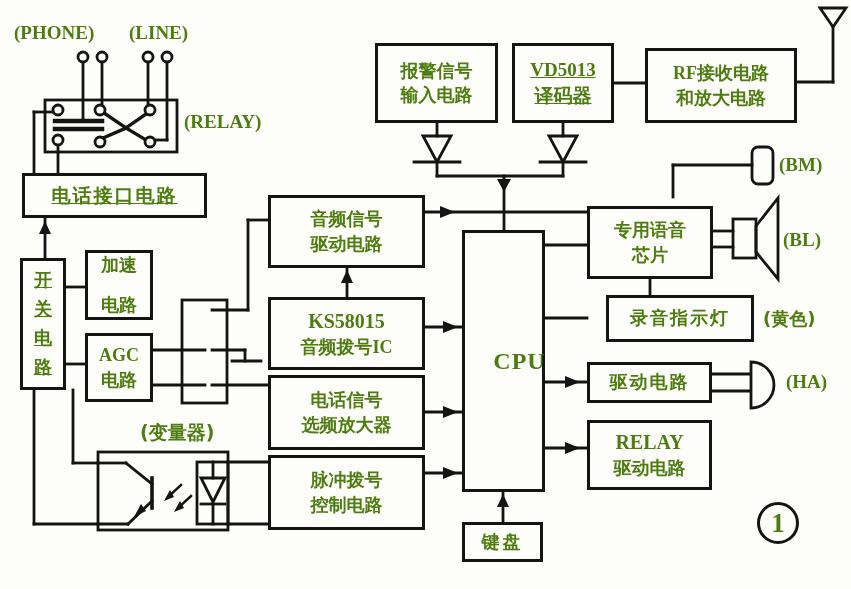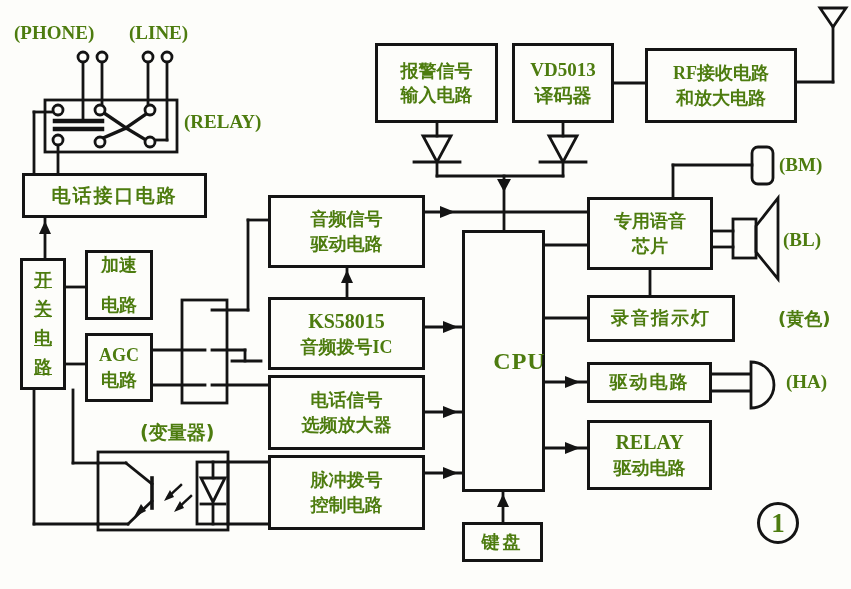--- a/index.html
+++ b/index.html
@@ -10,21 +10,21 @@
   }
   svg.wires{position:absolute;left:0;top:0;}
   .blk{
     position:absolute;box-sizing:border-box;border:3px solid #141414;
     background:#fdfdfa;display:flex;flex-direction:column;
     align-items:center;justify-content:center;
     font-weight:bold;text-align:center;line-height:1.35;
     font-family:"Liberation Serif","DejaVu Sans",serif;
   }
   .blk .ln{white-space:nowrap;}
-  .fs18{font-size:18px;} .fs19{font-size:19px;} .fs24{font-size:24px;letter-spacing:1px;}
+  .fs18{font-size:18px;} .fs19{font-size:19px;text-decoration:underline;} .fs24{font-size:24px;letter-spacing:1px;}
   .vtext{width:22px;margin:0 auto;word-break:break-all;line-height:1.62;font-size:18px;text-align:center;}
   .lbl{
     position:absolute;font-weight:bold;white-space:nowrap;
     font-family:"Liberation Serif","DejaVu Sans",serif;font-size:19px;
   }
   .figcircle{
     position:absolute;left:757px;top:502px;width:42px;height:42px;
     border:3px solid #141414;border-radius:50%;box-sizing:border-box;
     display:flex;align-items:center;justify-content:center;
     font-weight:bold;font-size:27px;font-family:"Liberation Serif",serif;
@@ -185,21 +185,21 @@
       <path d="M751,362 A23,23 0 0 1 751,408 Z" fill="#fdfdfa"></path>
     </g>
   </svg>
 
   <span class="lbl" style="left:14px;top:22px;">(PHONE)</span>
   <span class="lbl" style="left:129px;top:22px;">(LINE)</span>
   <span class="lbl" style="left:184px;top:111px;">(RELAY)</span>
   <span class="lbl" style="left:140px;top:420px;font-family:'DejaVu Sans',sans-serif;">(变量器)</span>
   <span class="lbl" style="left:779px;top:154px;">(BM)</span>
   <span class="lbl" style="left:783px;top:229px;">(BL)</span>
-  <span class="lbl" style="left:763px;top:307px;font-family:'DejaVu Sans',sans-serif;font-size:18px;margin-left:15px;">(黄色)</span>
+  <span class="lbl" style="left:763px;top:307px;font-family:'DejaVu Sans',sans-serif;font-size:18px;">(黄色)</span>
   <span class="lbl" style="left:786px;top:371px;">(HA)</span>
 
   <div class="blk fs18" style="left:375px;top:43px;width:123px;height:80px;">
     <div class="ln">报警信号</div>
     <div class="ln">输入电路</div>
   </div>
 
   <div class="blk fs19" style="left:512px;top:43px;width:102px;height:80px;">
     <div class="ln">VD5013</div>
     <div class="ln">译码器</div>
@@ -245,26 +245,26 @@
 
   <div class="blk fs18" style="left:268px;top:455px;width:157px;height:75px;">
     <div class="ln">脉冲拨号</div>
     <div class="ln">控制电路</div>
   </div>
 
   <div class="blk fs24" style="left:462px;top:230px;width:83px;height:262px;padding-left:32px;">
     <div class="ln">CPU</div>
   </div>
 
-  <div class="blk fs18" style="left:587px;top:197px;width:126px;height:73px;">
+  <div class="blk fs18" style="left:587px;top:206px;width:126px;height:73px;">
     <div class="ln">专用语音</div>
     <div class="ln">芯片</div>
   </div>
 
-  <div class="blk fs18" style="left:587px;top:295px;width:148px;height:47px;letter-spacing:2px;">
+  <div class="blk fs18" style="left:606px;top:295px;width:148px;height:47px;letter-spacing:2px;">
     <div class="ln">录音指示灯</div>
   </div>
 
   <div class="blk fs18" style="left:587px;top:362px;width:125px;height:41px;letter-spacing:2px;">
     <div class="ln">驱动电路</div>
   </div>
 
   <div class="blk fs18" style="left:587px;top:420px;width:125px;height:70px;">
     <div class="ln" style="font-size:20px;">RELAY</div>
     <div class="ln">驱动电路</div>

